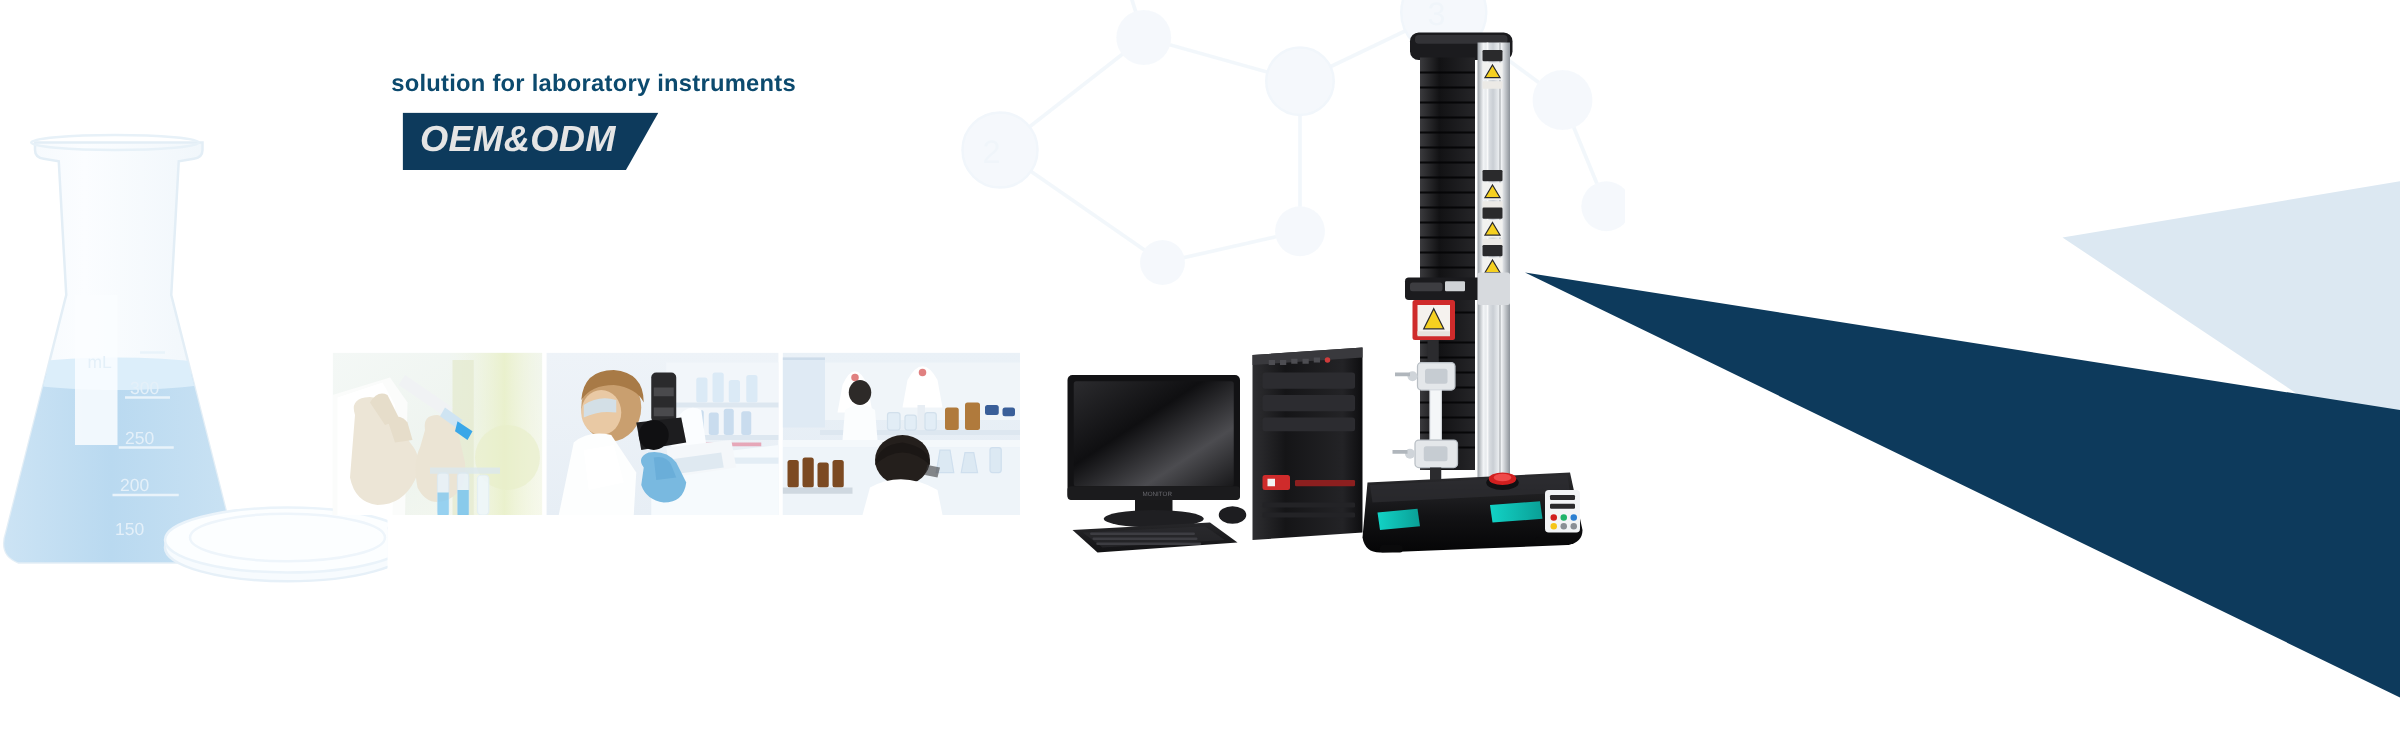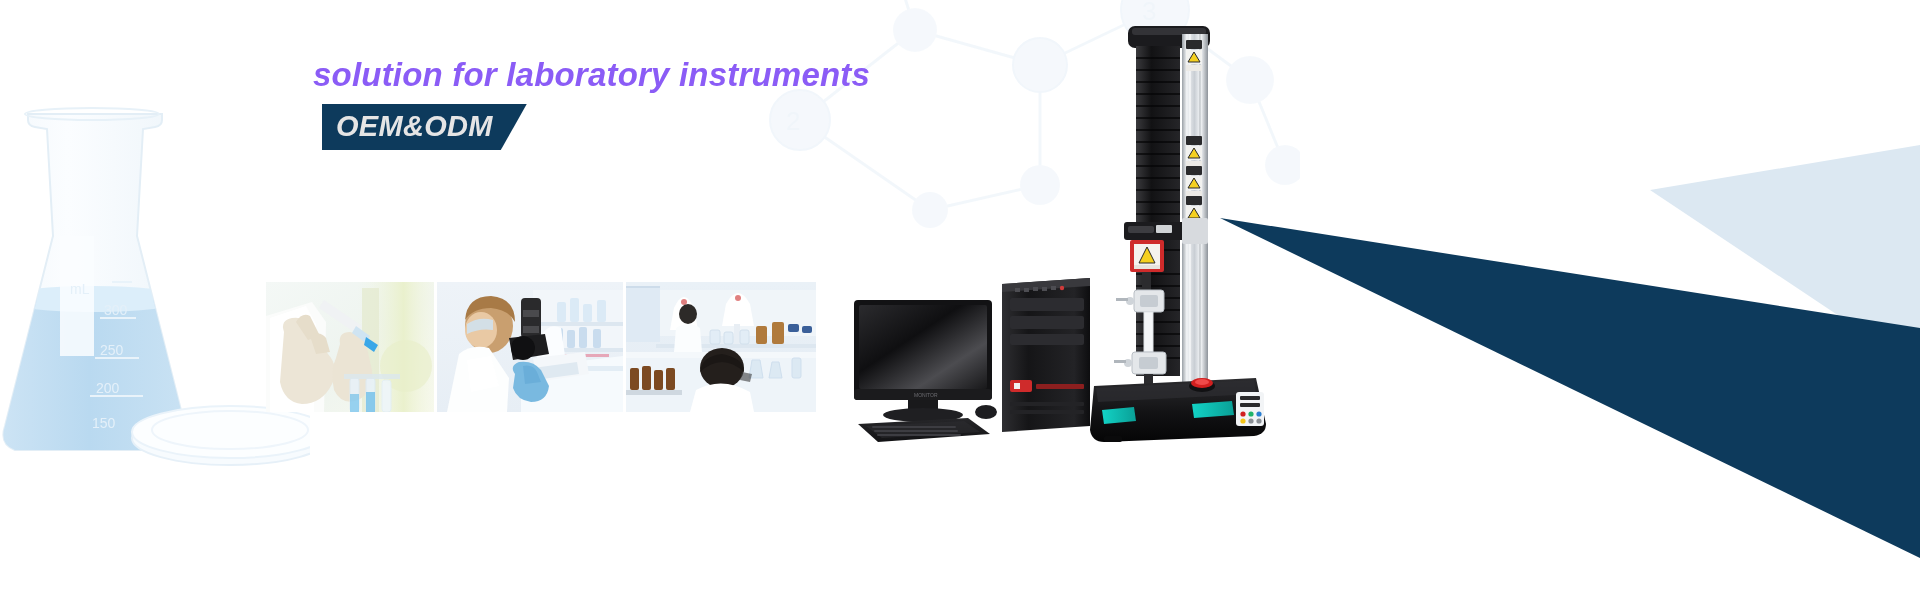--- a/index.html
+++ b/index.html
@@ -19,21 +19,21 @@
   .shape-light{position:absolute;right:0;top:135px;width:520px;height:330px;}
   .shape-dark{position:absolute;right:0;top:140px;width:700px;height:420px;}
 
   
   .copy{position:absolute;left:313px;top:58px;width:620px;}
   .headline{
     font-size:28px;font-style:italic;font-weight:bold;color:#143855;
     letter-spacing:.2px;line-height:1;margin:0 0 26px 0;white-space:nowrap;
   }
   .subline{
-    font-size:33px;font-style:italic;font-weight:bold;color:#8b5cf6;
+    font-size:19px;font-weight:bold;color:#0c4a6e;
     letter-spacing:.2px;line-height:1;margin:0 0 13px 0;white-space:nowrap;
   }
   .badge-wrap{position:relative;display:inline-block;margin-left:9px;}
   .badge{
     position:relative;display:inline-block;
     background:#0e3busa;
     background:#0d3a5c;
     color:#e5e5e5;font-size:29px;font-style:italic;font-weight:bold;
     letter-spacing:.3px;line-height:1;
     padding:8px 34px 9px 14px;

